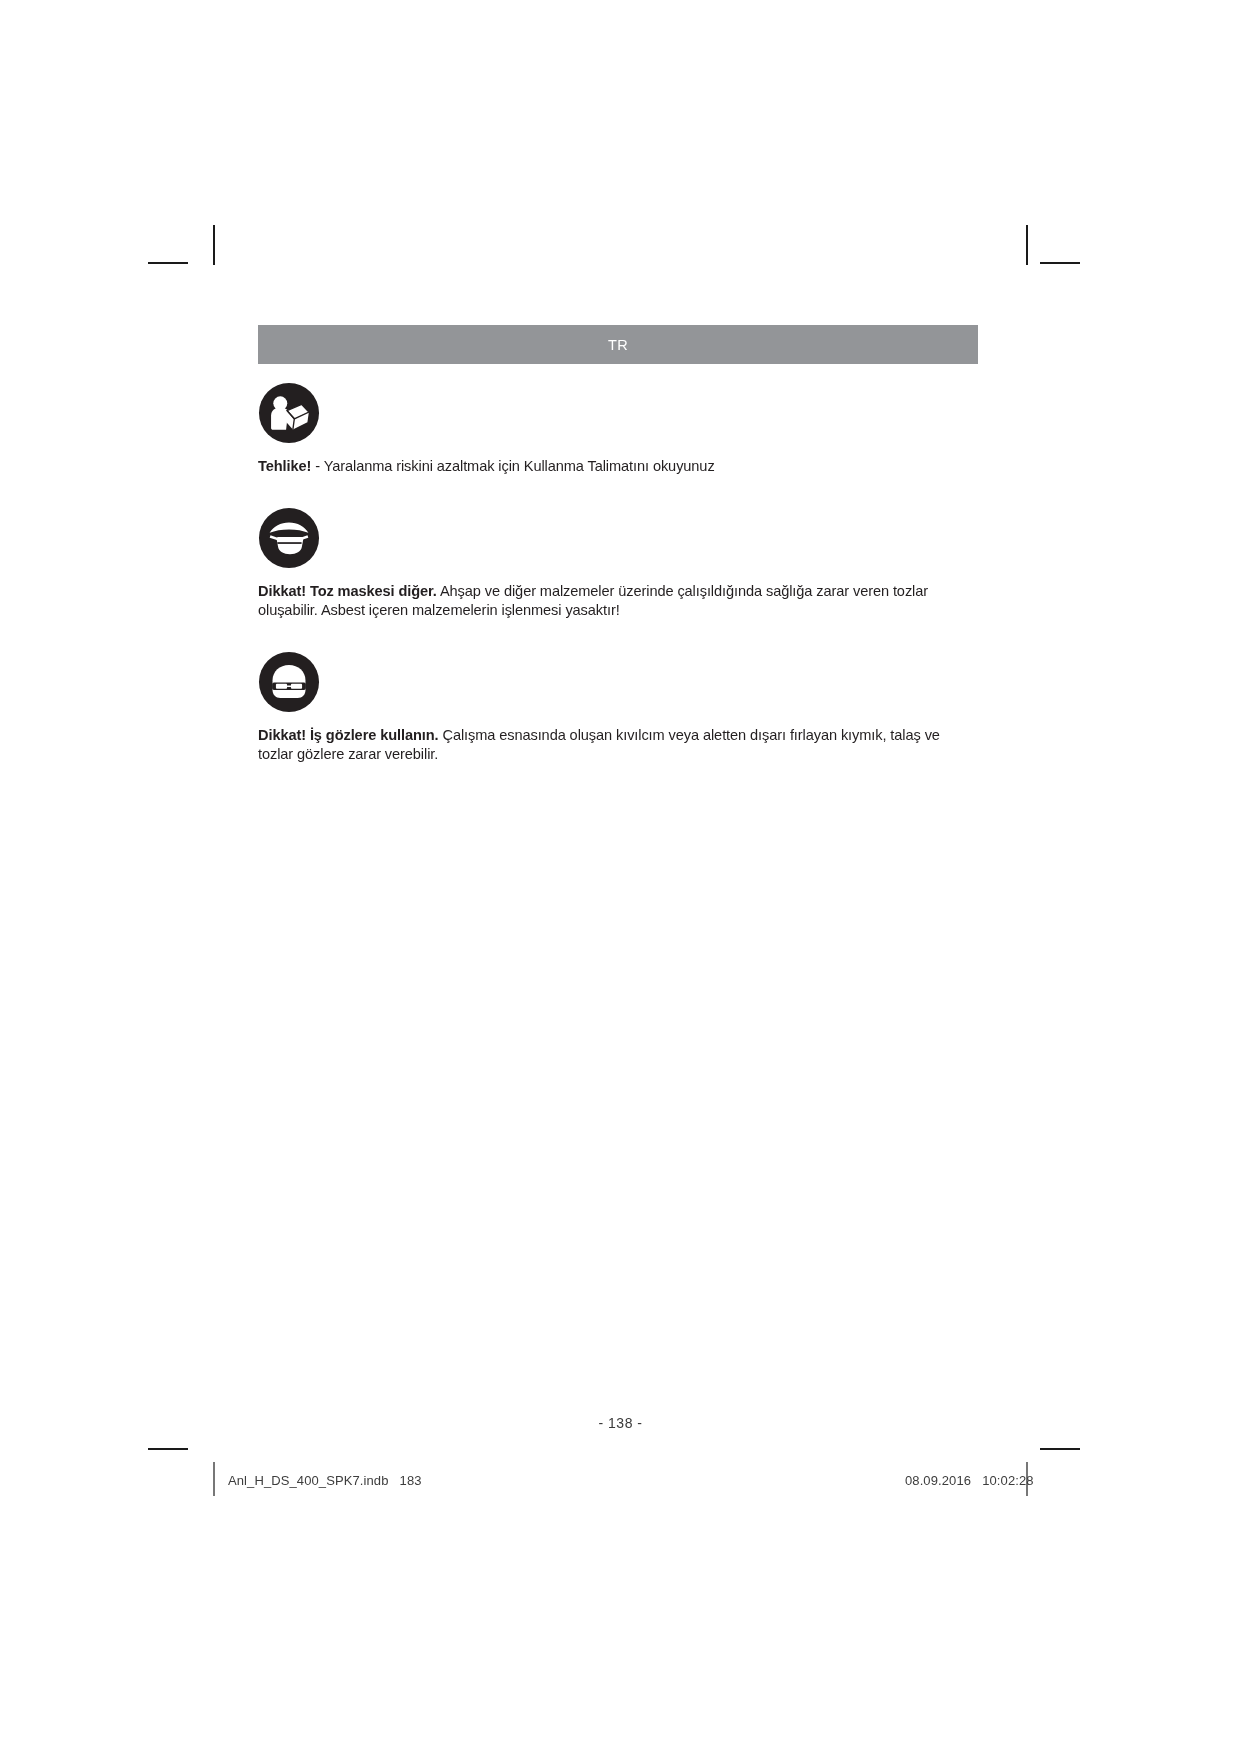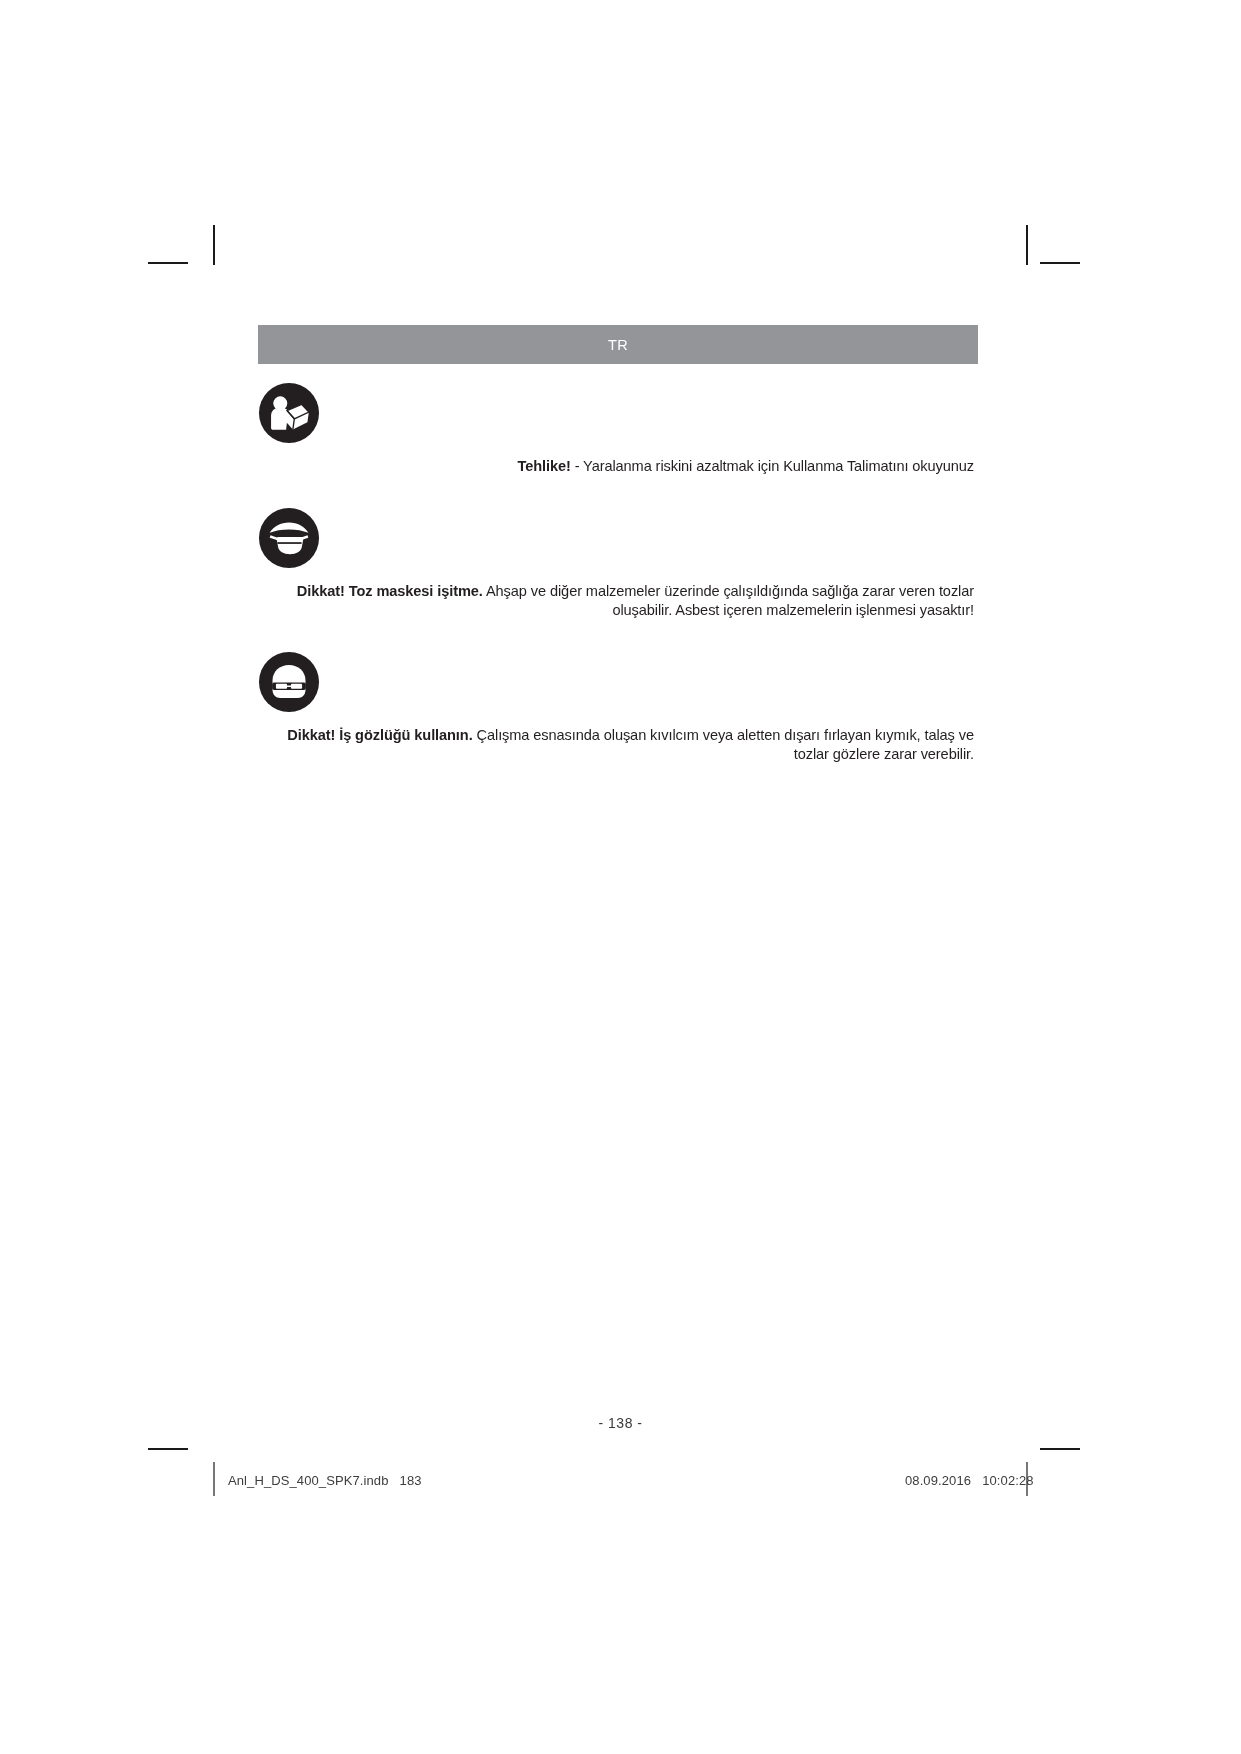--- a/index.html
+++ b/index.html
@@ -49,21 +49,20 @@
     display: flex;
     align-items: center;
     justify-content: center;
     font-size: 14.5px;
     letter-spacing: 0.4px;
   }
 
   
   .warning-block {
     margin-top: 20px;
-    text-align: right;
   }
   .warning-block.first { margin-top: 18px; }
 
   .pictogram {
     width: 62px;
     height: 62px;
     display: block;
   }
 
   .warning-text {
@@ -151,35 +150,35 @@
   <div class="warning-block gap-3">
     <svg class="pictogram" viewBox="0 0 64 64">
       <circle cx="32" cy="32" r="31" fill="#231f20"></circle>
       <path d="M12 26.5c4-6.5 11.5-10.5 20-10.5 8.8 0 16 4 20 10.5-5.5-2.2-12.2-3.4-20-3.4s-14.5 1.2-20 3.4z" fill="#ffffff"></path>
       <path d="M19 31h26c1.2 0 2 .9 1.8 2l-1.6 8.5c-.8 4.2-5.6 7.2-12.2 7.2s-11.4-3-12.2-7.2L19.2 33c-.2-1.1.6-2 1.8-2z" fill="#ffffff"></path>
       <path d="M12.5 30.5 L20.5 33.2" stroke="#ffffff" stroke-width="2.6" fill="none"></path>
       <path d="M51.5 30.5 L43.5 33.2" stroke="#ffffff" stroke-width="2.6" fill="none"></path>
       <path d="M20 37.2h25" stroke="#231f20" stroke-width="1.8" fill="none"></path>
     </svg>
     <div class="warning-text">
-      <b>Dikkat! Toz maskesi işitme.</b><span> Ahşap ve diğer malzemeler üzerinde çalışıldığında sağlığa zarar veren tozlar oluşabilir. Asbest içeren malzemelerin işlenmesi yasaktır!</span>
+      <b>Dikkat! Toz maskesi diğer.</b><span> Ahşap ve diğer malzemeler üzerinde çalışıldığında sağlığa zarar veren tozlar oluşabilir. Asbest içeren malzemelerin işlenmesi yasaktır!</span>
     </div>
   </div>
 
   <div class="warning-block gap-4">
     <svg class="pictogram" viewBox="0 0 64 64">
       <circle cx="32" cy="32" r="31" fill="#231f20"></circle>
       <path d="M32 14.5c9.6 0 17 6.8 17 15.6v10.4c0 4.6-3.4 8-8 8H23c-4.6 0-8-3.4-8-8V30.1c0-8.8 7.4-15.6 17-15.6z" fill="#ffffff"></path>
       <path d="M16.5 32.5h31c1.1 0 1.9.9 1.9 2v3.8c0 1.1-.8 2-1.9 2h-31c-1.1 0-1.9-.9-1.9-2v-3.8c0-1.1.8-2 1.9-2z" fill="#231f20"></path>
       <rect x="18.5" y="33.8" width="11.5" height="5.2" rx="1" fill="#ffffff"></rect>
       <rect x="34" y="33.8" width="11.5" height="5.2" rx="1" fill="#ffffff"></rect>
       <path d="M30 36.4h4" stroke="#ffffff" stroke-width="1.6" fill="none"></path>
     </svg>
     <div class="warning-text">
-      <b>Dikkat! İş gözlüğü kullanın.</b><span> Çalışma esnasında oluşan kıvılcım veya aletten dışarı fırlayan kıymık, talaş ve tozlar gözlere zarar verebilir.</span>
+      <b>Dikkat! İş gözlere kullanın.</b><span> Çalışma esnasında oluşan kıvılcım veya aletten dışarı fırlayan kıymık, talaş ve tozlar gözlere zarar verebilir.</span>
     </div>
   </div>
 
 </div>
 
 <div class="page-number" style="top:1415px;">- 138 -</div>
 
 <div class="footer-bar-left"></div>
 <div class="footer-bar-right"></div>
 <div class="footer-file">Anl_H_DS_400_SPK7.indb   183</div>

